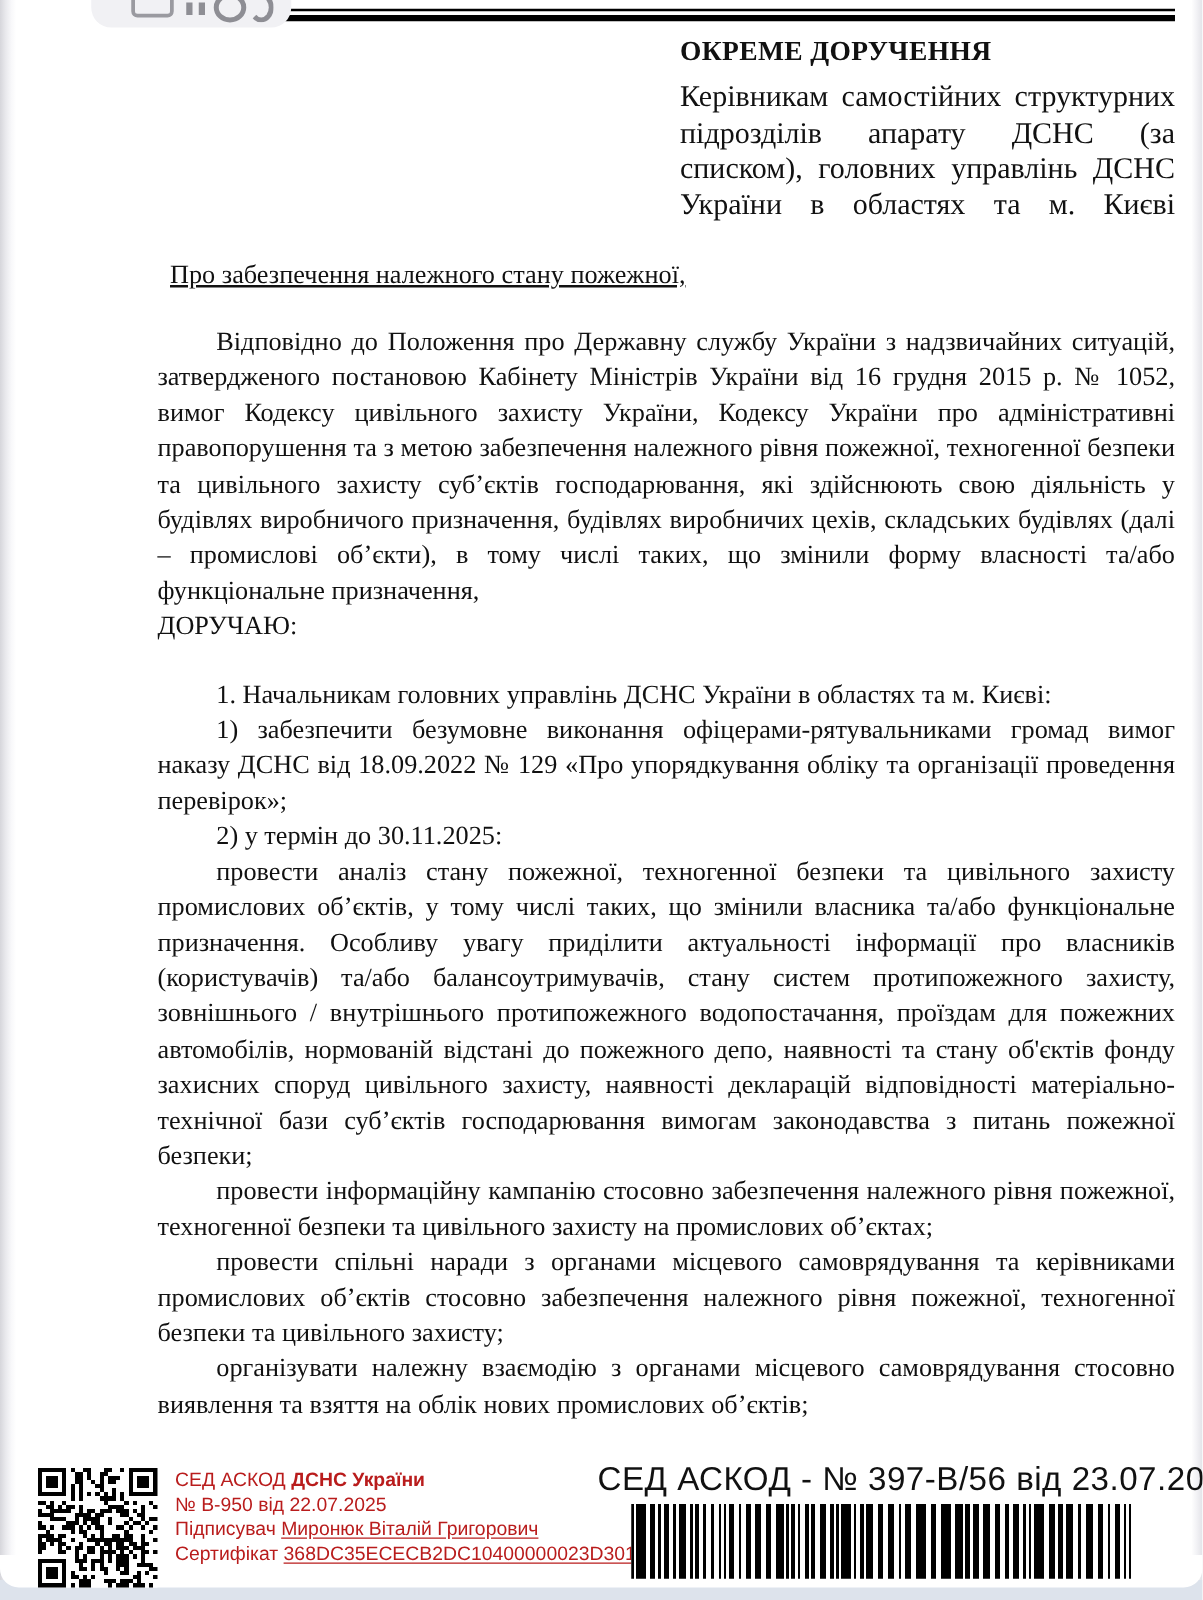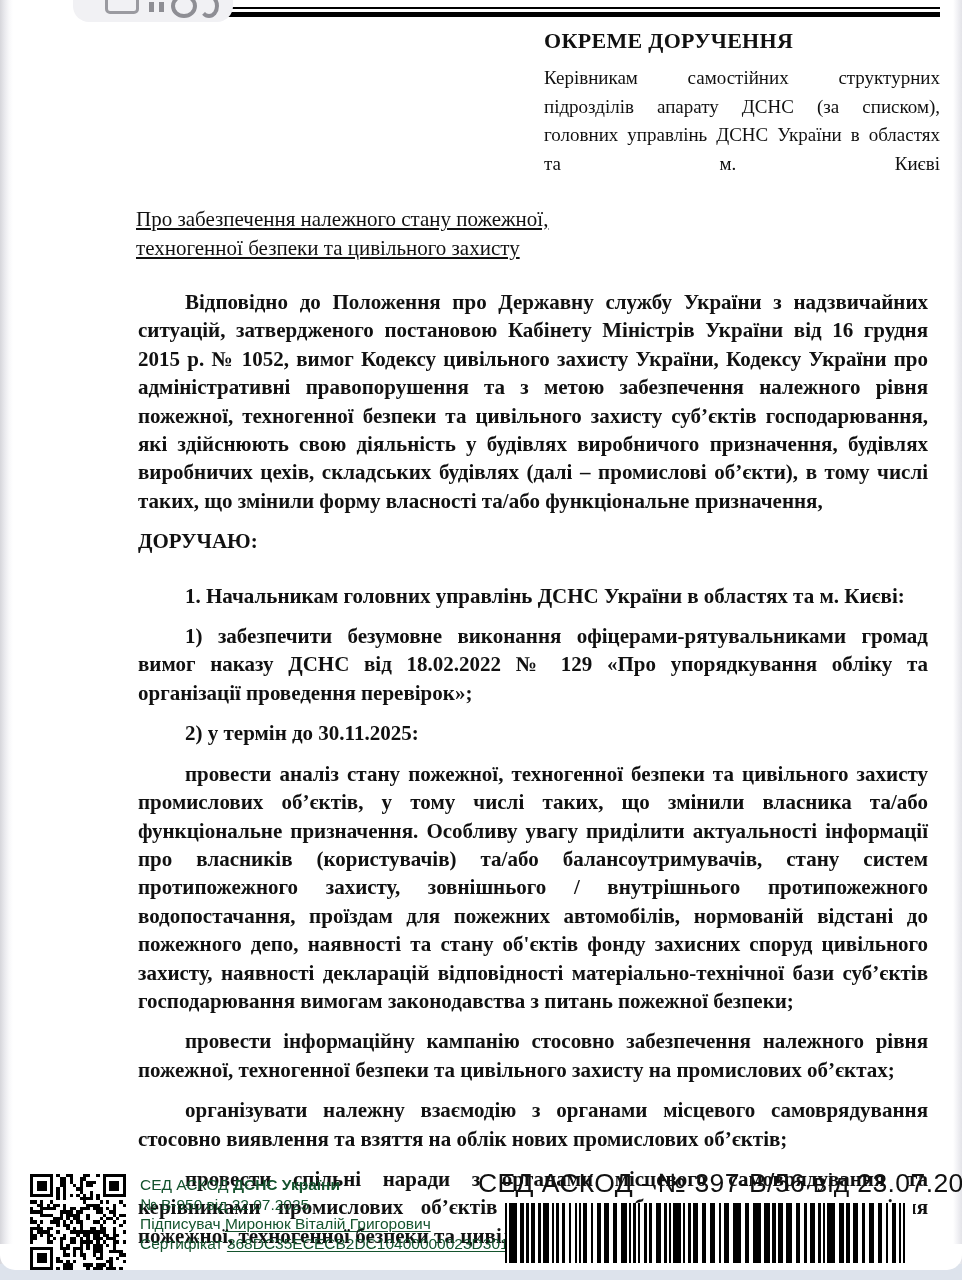--- a/index.html
+++ b/index.html
@@ -27,33 +27,33 @@
     border:4px solid #8e8e94;border-radius:50%;}
   .chip .tr{position:absolute;left:126px;top:-6px;width:12px;height:16px;
     border:4px solid #8e8e94;border-left-color:transparent;border-top-color:transparent;border-radius:50%;}
 
   
   .doc{position:absolute;left:126px;top:0;width:814px;z-index:7;}
   .hdr{padding-top:12px;text-align:center;font-weight:700;font-size:21.5px;line-height:28px;}
   .rule{margin-top:7px;border-top:2px solid #000;height:3px;border-bottom:5px solid #000;}
   .addr{margin-left:418px;width:396px;margin-top:11px;}
   .order-title{font-size:22px;font-weight:700;letter-spacing:.3px;margin-bottom:10px;}
-  .addr-text{margin:0;font-size:19px;line-height:28.5px;text-align:justify;text-align-last:justify;}
+  .addr-text{margin:0;font-size:24px;line-height:28.5px;text-align:justify;text-align-last:justify;}
   .subject{margin-top:27px;font-size:21px;line-height:29px;padding-left:10px;text-decoration:underline;}
   .bodytext{margin-top:25px;font-size:21px;line-height:28.4px;text-align:justify;}
-  .bodytext p{margin:12px;font-weight:bold;}
+  .bodytext p{margin:0;}
   .ind{text-indent:47px;}
   .gap-top{margin-top:26px !important;}
 
   
   .footer{position:absolute;left:0;top:1166px;right:0;height:106px;z-index:7;
     font-family:"Liberation Sans", sans-serif;}
   .qr{position:absolute;left:30px;top:8px;width:96px;height:96px;}
   .qr svg{width:100%;height:100%;}
-  .sig{position:absolute;left:140px;top:9px;font-size:15.5px;line-height:19.6px;color:#14532d;}
+  .sig{position:absolute;left:140px;top:9px;font-size:15.5px;line-height:19.6px;color:#b91c1c;}
   .sig .u{text-decoration:underline;text-underline-offset:2px;}
   .sig b{font-weight:700;}
   .regblock{position:absolute;left:478px;right:22px;top:2px;text-align:center;}
   .regnum{font-size:26.5px;letter-spacing:.4px;color:#111;white-space:nowrap;}
   .barcode{margin:4px auto 0 auto;width:408px;height:60px;}
   .barcode svg{width:100%;height:100%;}
 </style>
 </head>
 <body>
 
@@ -71,33 +71,32 @@
 <div class="doc">
   <div class="rule"></div>
 
   <div class="addr">
     <div class="order-title">ОКРЕМЕ ДОРУЧЕННЯ</div>
     <p class="addr-text">Керівникам самостійних структурних підрозділів апарату ДСНС (за списком), головних управлінь ДСНС України в областях та м. Києві</p>
   </div>
 
   <div class="subject">
     <div>Про забезпечення належного стану пожежної,</div>
-    <div>техногенної безпеки та цивільного захисту</div>
   </div>
 
   <div class="bodytext">
     <p class="ind">Відповідно до Положення про Державну службу України з надзвичайних ситуацій, затвердженого постановою Кабінету Міністрів України від 16 грудня 2015 р. № 1052, вимог Кодексу цивільного захисту України, Кодексу України про адміністративні правопорушення та з метою забезпечення належного рівня пожежної, техногенної безпеки та цивільного захисту суб’єктів господарювання, які здійснюють свою діяльність у будівлях виробничого призначення, будівлях виробничих цехів, складських будівлях (далі – промислові об’єкти), в тому числі таких, що змінили форму власності та/або функціональне призначення,</p>
     <p>ДОРУЧАЮ:</p>
     <p class="ind gap-top">1. Начальникам головних управлінь ДСНС України в областях та м. Києві:</p>
-    <p class="ind">1) забезпечити безумовне виконання офіцерами-рятувальниками громад вимог наказу ДСНС від 18.02.2022 № 129 «Про упорядкування обліку та організації проведення перевірок»;</p>
+    <p class="ind">1) забезпечити безумовне виконання офіцерами-рятувальниками громад вимог наказу ДСНС від 18.09.2022 № 129 «Про упорядкування обліку та організації проведення перевірок»;</p>
     <p class="ind">2) у термін до 30.11.2025:</p>
     <p class="ind">провести аналіз стану пожежної, техногенної безпеки та цивільного захисту промислових об’єктів, у тому числі таких, що змінили власника та/або функціональне призначення. Особливу увагу приділити актуальності інформації про власників (користувачів) та/або балансоутримувачів, стану систем протипожежного захисту, зовнішнього / внутрішнього протипожежного водопостачання, проїздам для пожежних автомобілів, нормованій відстані до пожежного депо, наявності та стану об'єктів фонду захисних споруд цивільного захисту, наявності декларацій відповідності матеріально-технічної бази суб’єктів господарювання вимогам законодавства з питань пожежної безпеки;</p>
     <p class="ind">провести інформаційну кампанію стосовно забезпечення належного рівня пожежної, техногенної безпеки та цивільного захисту на промислових об’єктах;</p>
+    <p class="ind">провести спільні наради з органами місцевого самоврядування та керівниками промислових об’єктів стосовно забезпечення належного рівня пожежної, техногенної безпеки та цивільного захисту;</p>
     <p class="ind">організувати належну взаємодію з органами місцевого самоврядування стосовно виявлення та взяття на облік нових промислових об’єктів;</p>
-    <p class="ind">провести спільні наради з органами місцевого самоврядування та керівниками промислових об’єктів стосовно забезпечення належного рівня пожежної, техногенної безпеки та цивільного захисту;</p>
   </div>
 </div>
 
 <div class="footer">
   <div class="qr" id="qr"><svg viewBox="0 0 29 29" shape-rendering="crispEdges" xmlns="http://www.w3.org/2000/svg">
         <rect width="29" height="29" fill="#fff"></rect>
         <rect x="0" y="0" width="1" height="1" fill="#000"></rect>
         <rect x="1" y="0" width="1" height="1" fill="#000"></rect>
         <rect x="2" y="0" width="1" height="1" fill="#000"></rect>
         <rect x="3" y="0" width="1" height="1" fill="#000"></rect>

